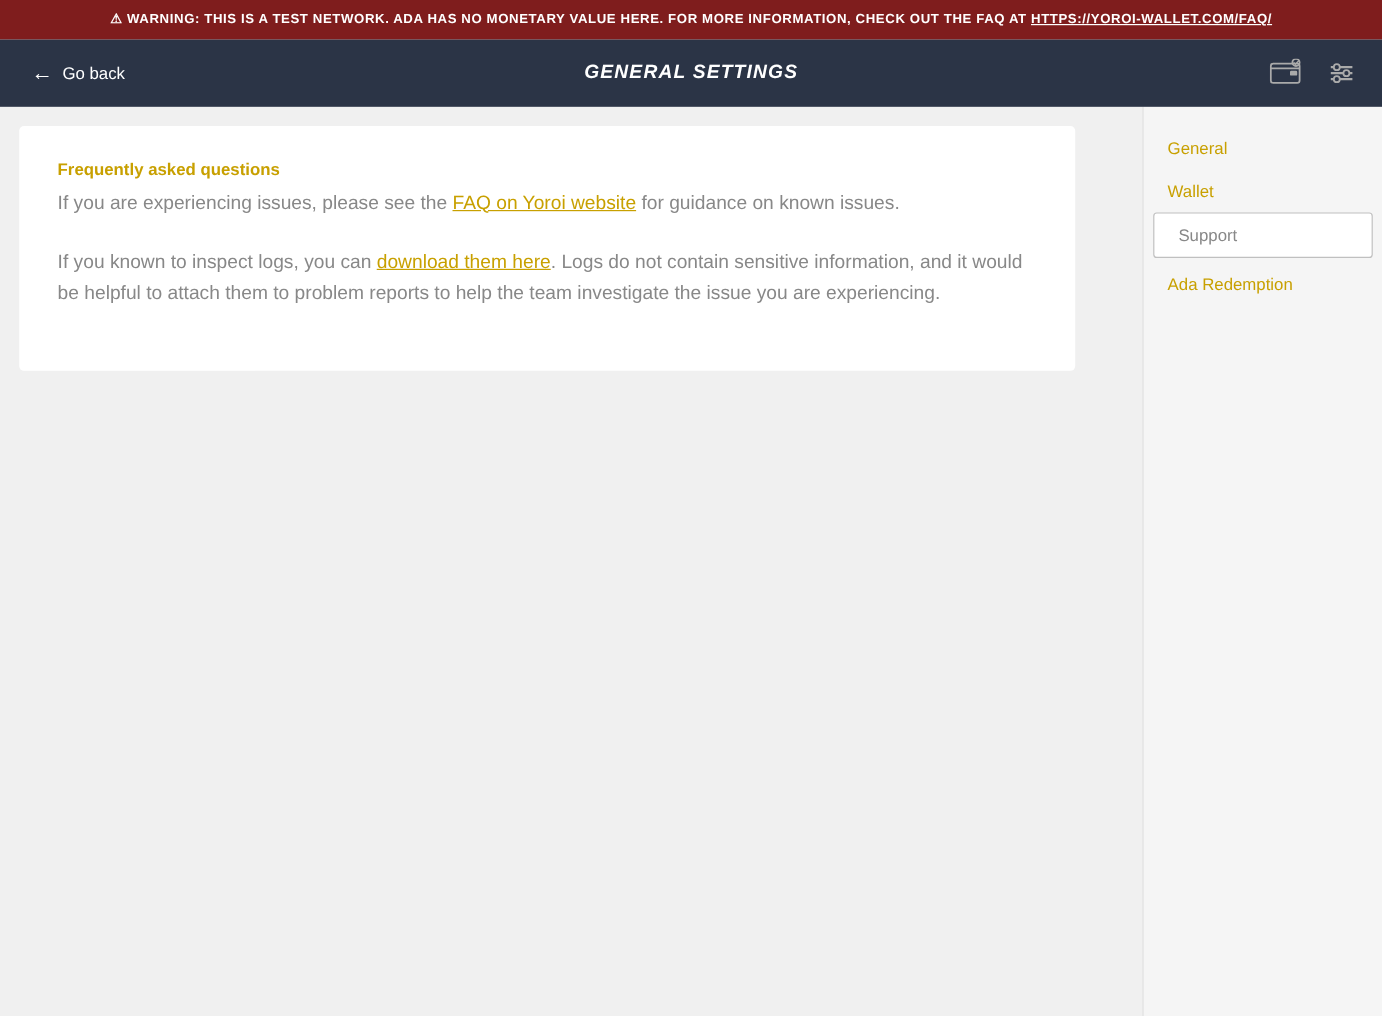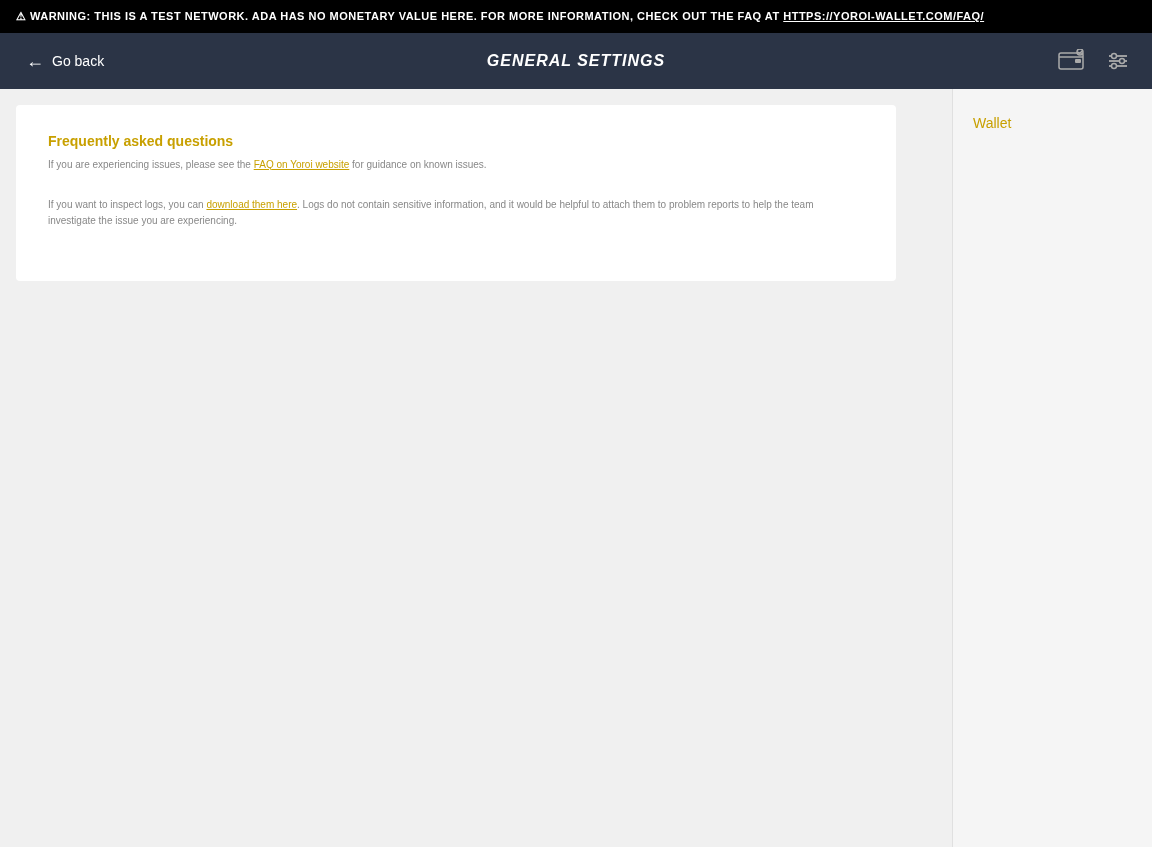--- a/index.html
+++ b/index.html
@@ -1,21 +1,22 @@
 <!DOCTYPE html>
 <html><head>
   <meta charset="utf-8">
   <style>
     * { box-sizing: border-box; margin: 0; padding: 0; }
     body { font-family: 'Segoe UI', Arial, sans-serif; background: #f0f0f0; min-height: 847px; }
 
     
     .warning-banner {
-      background: #000000;
-      color: #fff;
+      background: #7f1d1d;
+      color: #fff;
+      text-align: center;
       padding: 8px 16px;
       font-size: 11px;
       font-weight: bold;
       letter-spacing: 0.5px;
       line-height: 1.5;
     }
     .warning-banner a {
       color: #fff;
       text-decoration: underline;
     }
@@ -90,21 +91,21 @@
       padding: 28px 32px;
       max-width: 880px;
     }
     .section-title {
       font-size: 14px;
       font-weight: bold;
       color: #c8a000;
       margin-bottom: 8px;
     }
     .section-text {
-      font-size: 10px;
+      font-size: 16px;
       color: #888;
       line-height: 1.6;
       margin-bottom: 24px;
     }
     .section-text a {
       color: #c8a000;
       text-decoration: underline;
       cursor: pointer;
     }
 
@@ -174,25 +175,34 @@
   <div class="content-area">
     <div class="content-card">
 
       <div class="section-title">Frequently asked questions</div>
       <div class="section-text">
         <span>If you are experiencing issues, please see the </span><a href="#">FAQ on Yoroi website</a><span> for guidance on known issues.</span>
       </div>
 
 
       <div class="section-text">
-        <span>If you want to inspect logs, you can </span><a href="#">download them here</a><span>. Logs do not contain sensitive information, and it would be helpful to attach them to problem reports to help the team investigate the issue you are experiencing.</span>
+        <span>If you known to inspect logs, you can </span><a href="#">download them here</a><span>. Logs do not contain sensitive information, and it would be helpful to attach them to problem reports to help the team investigate the issue you are experiencing.</span>
       </div>
 
     </div>
   </div>
 
   <div class="sidebar">
     <div class="sidebar-item">
+      <span>General</span>
+    </div>
+    <div class="sidebar-item">
       <span>Wallet</span>
     </div>
+    <div class="active-box">
+      <span>Support</span>
+    </div>
+    <div class="sidebar-item" style="margin-top:4px;">
+      <span>Ada Redemption</span>
+    </div>
   </div>
 
 </div>
 
 </body></html>

